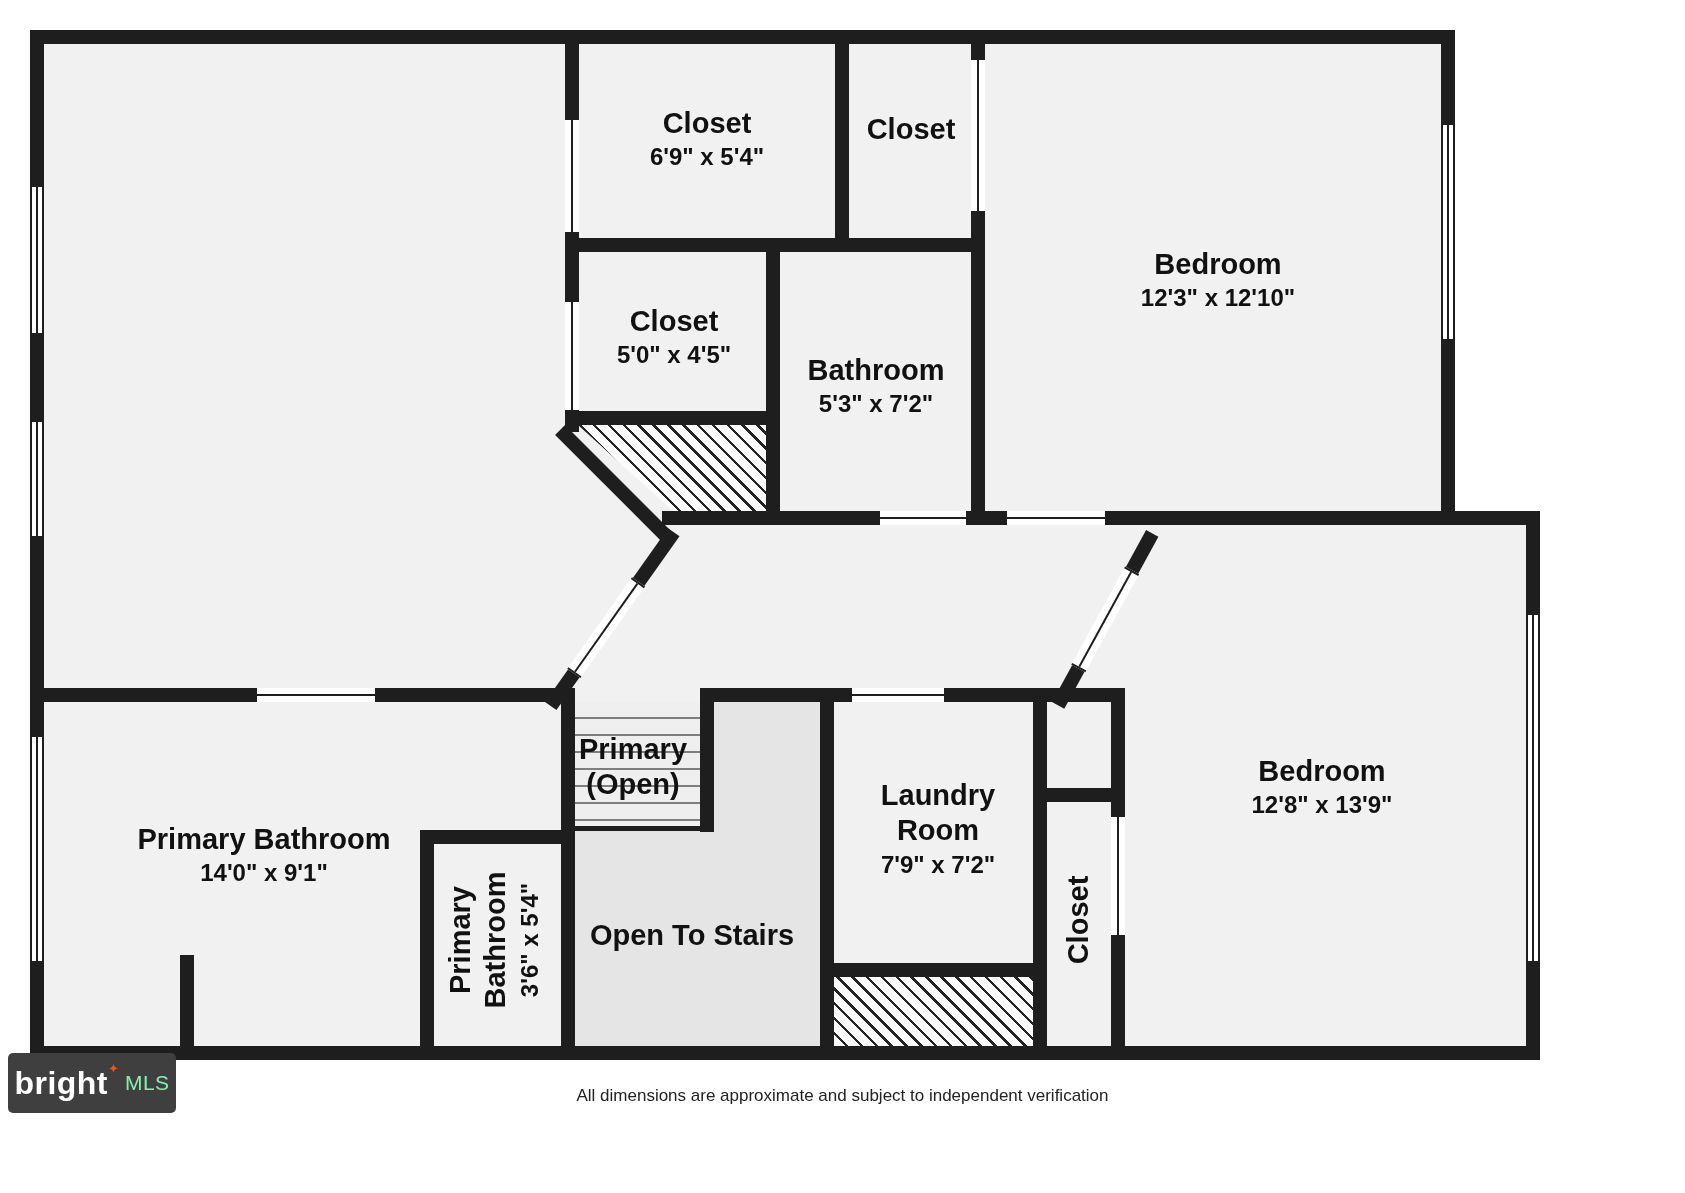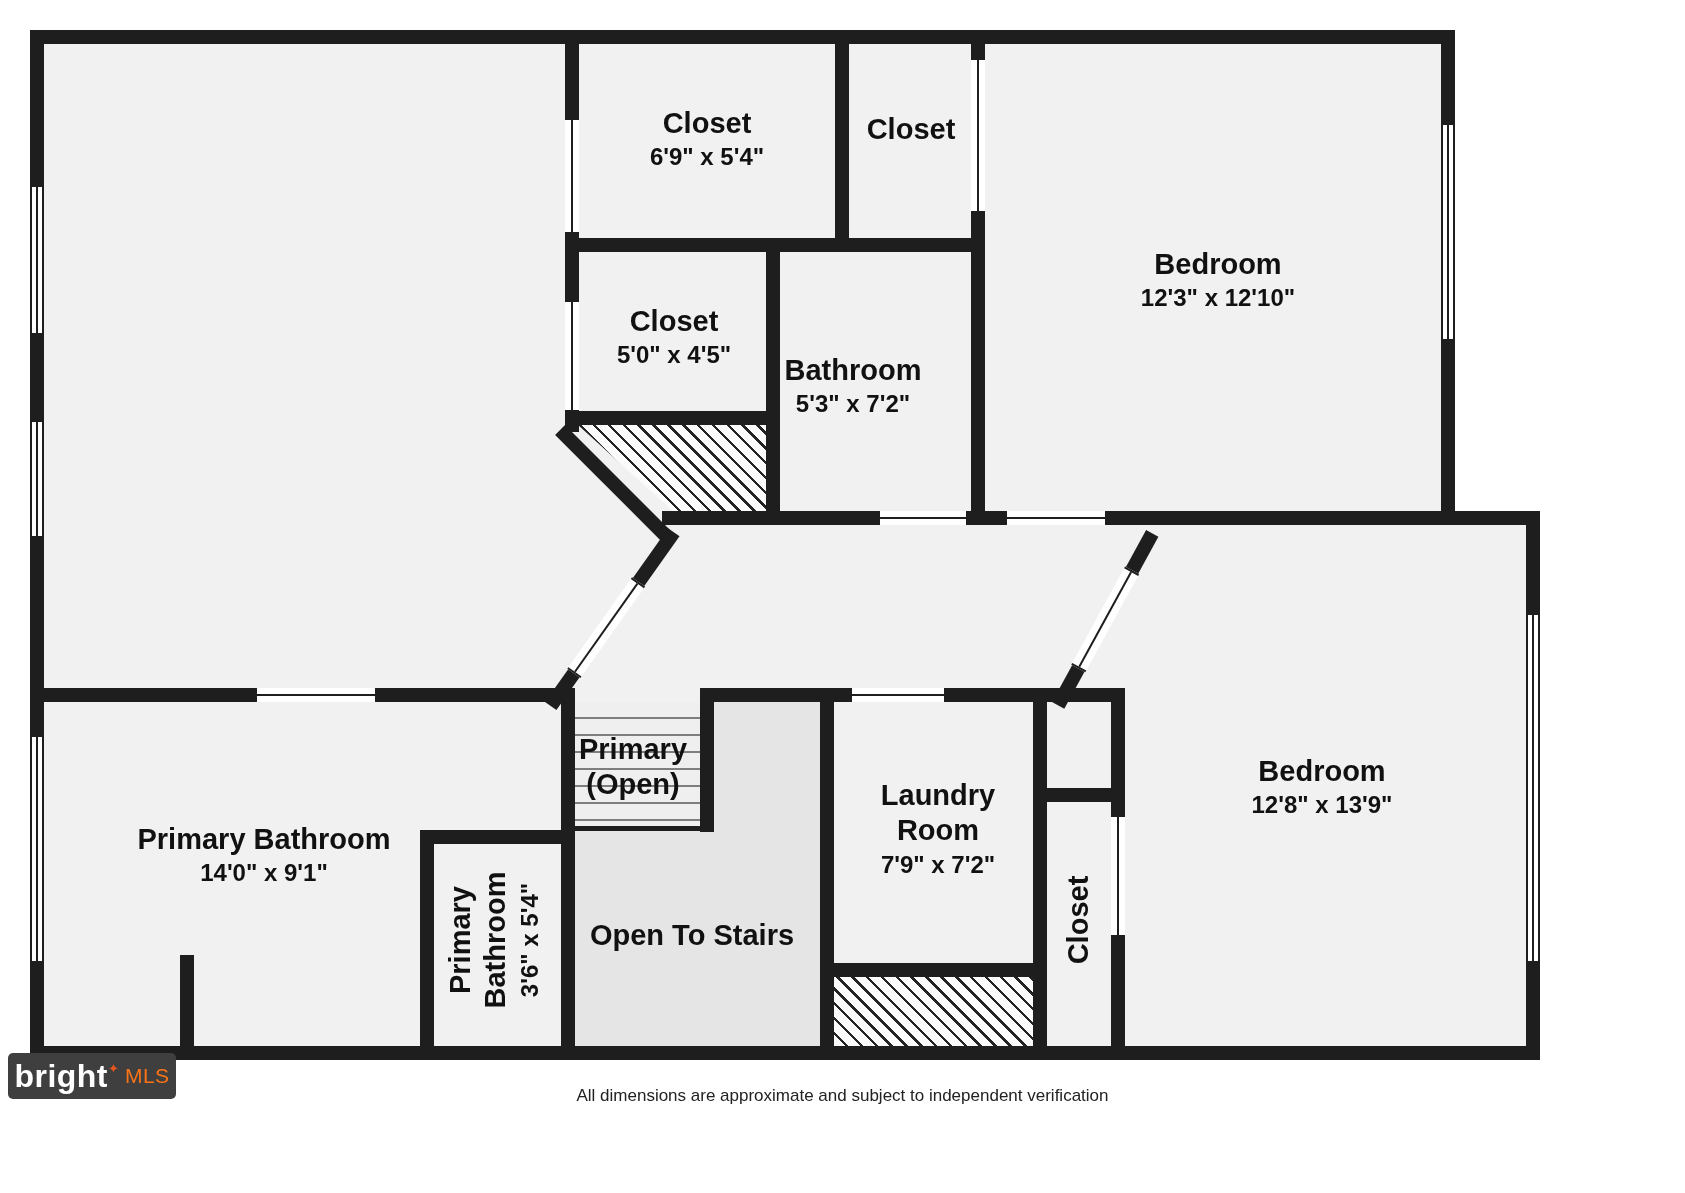--- a/index.html
+++ b/index.html
@@ -18,25 +18,25 @@
   .open-h{border-left:2px solid #1e1e1e;border-right:2px solid #1e1e1e;}
   .window.v::after,.open-v::after{content:"";position:absolute;top:0;bottom:0;left:50%;width:1.5px;margin-left:-1px;background:#1e1e1e;}
   .window.h::after,.open-h::after{content:"";position:absolute;left:0;right:0;top:50%;height:1.5px;margin-top:-1px;background:#1e1e1e;}
   .hatch{position:absolute;background:repeating-linear-gradient(45deg,#fbfbfb 0 8px,#232323 8px 10.5px);}
   .stairs-treads{position:absolute;background:repeating-linear-gradient(to bottom,#efefef 0 15px,#7e7e7e 15px 17px);}
   .lbl{position:absolute;transform:translate(-50%,-50%);text-align:center;color:#111;font-weight:700;white-space:nowrap;}
   .lbl.rot{transform:translate(-50%,-50%) rotate(-90deg);}
   .lbl.wrap{white-space:normal;}
   .lbl .name{font-size:29px;line-height:1.22;}
   .lbl .dims{font-size:24px;line-height:1.35;}
-  .logo{position:absolute;left:8px;top:1053px;width:168px;height:46px;background:#3f3f3f;border-radius:5px;
+  .logo{position:absolute;left:8px;top:1053px;width:168px;height:60px;background:#3f3f3f;border-radius:5px;
         display:flex;align-items:center;justify-content:center;}
   .logo-brand{color:#ffffff;font-size:32px;font-weight:700;letter-spacing:.5px;}
   .logo-mark{color:#e8551e;font-size:13px;align-self:flex-start;margin-top:8px;}
-  .logo-suffix{color:#f97316;font-size:21px;font-weight:400;margin-left:6px;letter-spacing:.5px;}
+  .logo-suffix{color:#86efac;font-size:21px;font-weight:400;margin-left:6px;letter-spacing:.5px;}
   .footer{position:absolute;left:0;right:0;top:1086px;text-align:center;font-size:17px;color:#222;}
 </style>
 </head>
 <body>
 
 <div class="canvas">
 
   <div class="fill" style="left:37px;top:37px;width:1411px;height:1016px"></div>
   <div class="fill" style="left:1448px;top:518px;width:85px;height:535px"></div>
   <div class="fill dark" style="left:575px;top:702px;width:245px;height:344px"></div>
@@ -106,21 +106,21 @@
     <div class="name">Closet</div>
   </div>
   <div class="lbl" style="left:1218px;top:281px">
     <div class="name">Bedroom</div>
     <div class="dims">12'3" x 12'10"</div>
   </div>
   <div class="lbl" style="left:674px;top:338px">
     <div class="name">Closet</div>
     <div class="dims">5'0" x 4'5"</div>
   </div>
-  <div class="lbl" style="left:853px;top:387px">
+  <div class="lbl" style="left:876px;top:387px">
     <div class="name">Bathroom</div>
     <div class="dims">5'3" x 7'2"</div>
   </div>
   <div class="lbl" style="left:264px;top:856px">
     <div class="name">Primary Bathroom</div>
     <div class="dims">14'0" x 9'1"</div>
   </div>
   <div class="lbl rot wrap" style="left:495px;top:940px;width:200px">
     <div class="name">Primary Bathroom</div>
     <div class="dims">3'6" x 5'4"</div>

